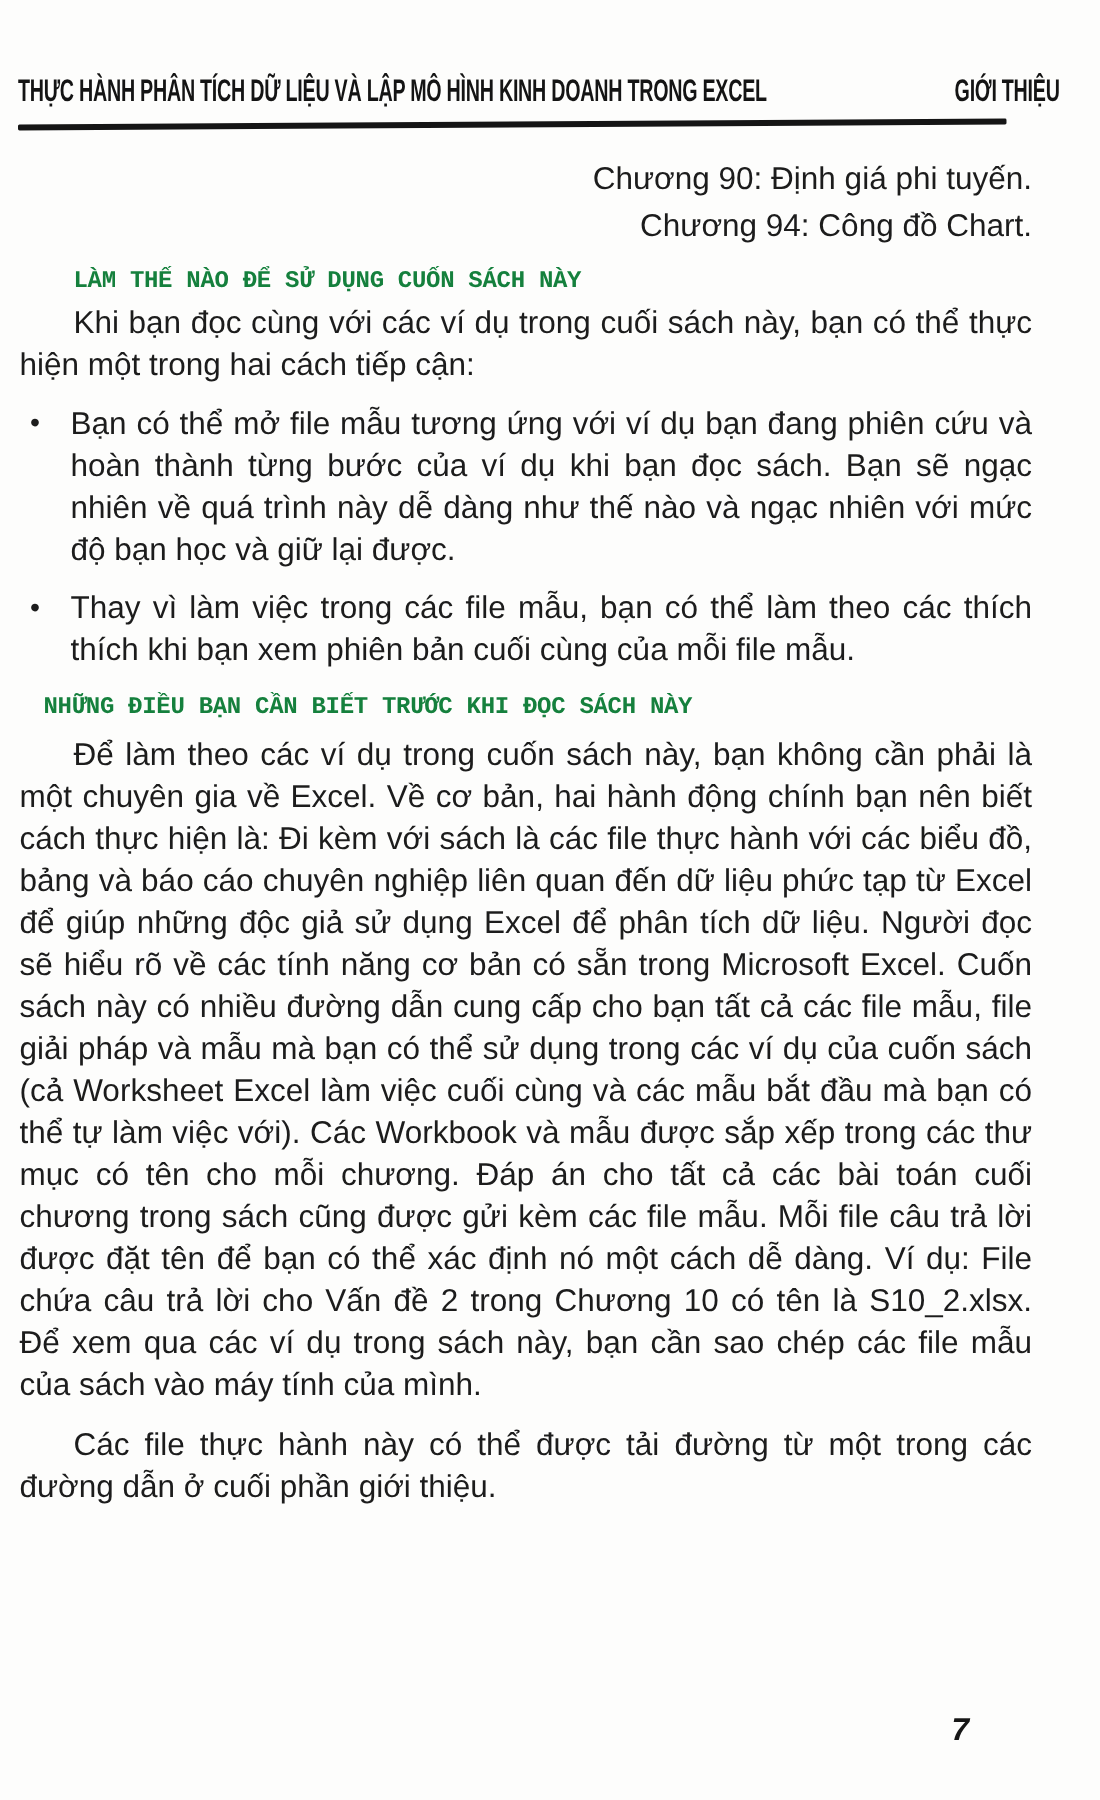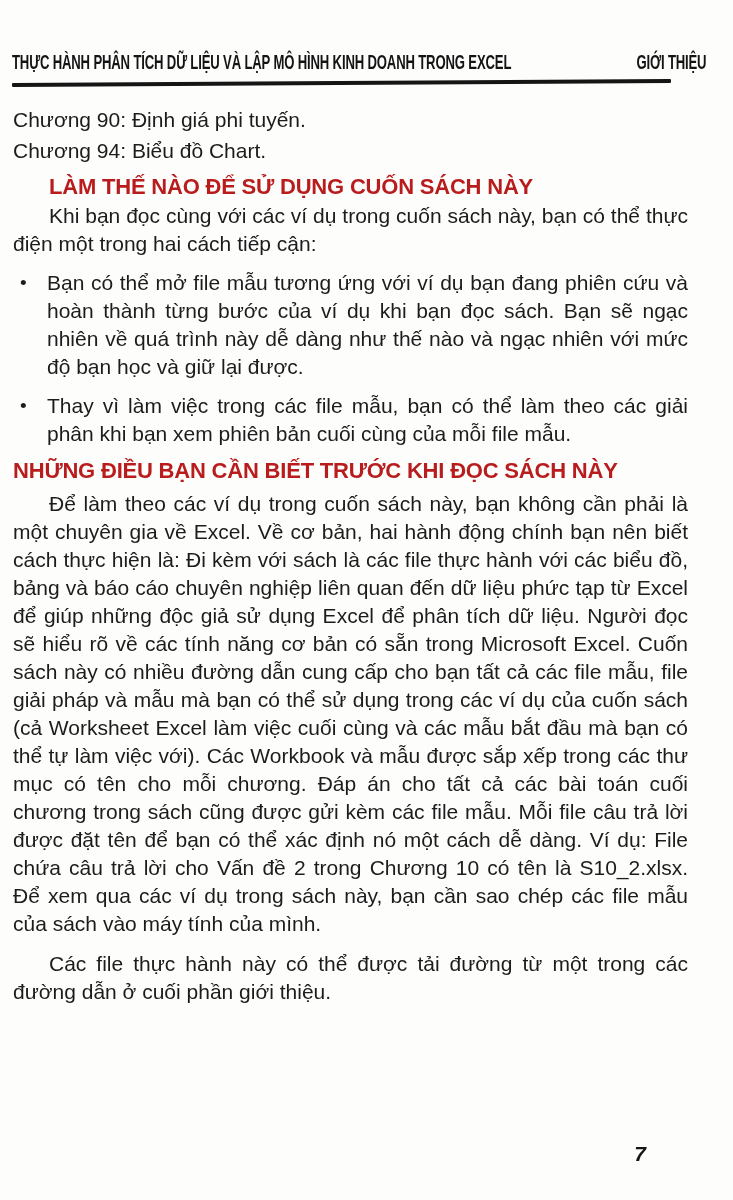--- a/index.html
+++ b/index.html
@@ -49,33 +49,34 @@
   
   .content {
     position: absolute;
     top: 104px;
     left: 13px;
     width: 675px;
     font-size: 21px;
     line-height: 28px;
     text-align: justify;
   }
-  .chapters { text-align: left; }
+  .chapters { text-align: right; }
   .chapter { line-height: 31px; white-space: nowrap; }
   h2 {
-    font-size: 22px;
+    font-size: 16px;
     font-weight: bold;
     margin: 0;
     line-height: 30px;
     text-align: left;
-    color: #b91c1c;
+    color: #15803d;
     letter-spacing: -0.2px;
+    font-family: Liberation Mono, monospace;
   }
   .h-indent { margin: 6px 0 0 36px; }
-  .h-flush  { margin: 6px 0 0 0; }
+  .h-flush  { margin: 6px 0 0 16px; }
   p.para { margin: 0; }
   .mt { margin-top: 10px; }
   .indent { text-indent: 36px; }
   .bullet {
     display: flex;
     margin-top: 11px;
     align-items: flex-start;
   }
   .dot {
     flex: 0 0 27px;
@@ -107,36 +108,36 @@
       <span class="h-left">THỰC HÀNH PHÂN TÍCH DỮ LIỆU VÀ LẬP MÔ HÌNH KINH DOANH TRONG EXCEL</span>
       <span class="h-right">GIỚI THIỆU</span>
     </div>
     <div class="header-rule"></div>
   </div>
 
   <div class="content">
 
     <div class="chapters">
       <div class="chapter">Chương 90: Định giá phi tuyến.</div>
-      <div class="chapter">Chương 94: Biểu đồ Chart.</div>
+      <div class="chapter">Chương 94: Công đồ Chart.</div>
     </div>
 
     <h2 class="h-indent">LÀM THẾ NÀO ĐỂ SỬ DỤNG CUỐN SÁCH NÀY</h2>
 
-    <p class="para indent mt">Khi bạn đọc cùng với các ví dụ trong cuốn sách này, bạn có thể thực điện một trong hai cách tiếp cận:</p>
+    <p class="para indent mt">Khi bạn đọc cùng với các ví dụ trong cuối sách này, bạn có thể thực hiện một trong hai cách tiếp cận:</p>
 
     <div class="bullet">
       <span class="dot">•</span>
       <span class="btext">Bạn có thể mở file mẫu tương ứng với ví dụ bạn đang phiên cứu và hoàn thành từng bước của ví dụ khi bạn đọc sách. Bạn sẽ ngạc nhiên về quá trình này dễ dàng như thế nào và ngạc nhiên với mức độ bạn học và giữ lại được.</span>
     </div>
 
 
     <div class="bullet">
       <span class="dot">•</span>
-      <span class="btext">Thay vì làm việc trong các file mẫu, bạn có thể làm theo các giải phân khi bạn xem phiên bản cuối cùng của mỗi file mẫu.</span>
+      <span class="btext">Thay vì làm việc trong các file mẫu, bạn có thể làm theo các thích thích khi bạn xem phiên bản cuối cùng của mỗi file mẫu.</span>
     </div>
 
     <h2 class="h-flush" style="margin-top:8px;">NHỮNG ĐIỀU BẠN CẦN BIẾT TRƯỚC KHI ĐỌC SÁCH NÀY</h2>
 
     <p class="para indent" style="margin-top:4px;">Để làm theo các ví dụ trong cuốn sách này, bạn không cần phải là một chuyên gia về Excel. Về cơ bản, hai hành động chính bạn nên biết cách thực hiện là:  Đi kèm với sách là các file thực hành với các biểu đồ, bảng và báo cáo chuyên nghiệp liên quan đến dữ liệu phức tạp từ Excel để giúp những độc giả sử dụng Excel để phân tích dữ liệu. Người đọc sẽ hiểu rõ về các tính năng cơ bản có sẵn trong Microsoft Excel. Cuốn sách này có nhiều đường dẫn cung cấp cho bạn tất cả các file mẫu, file giải pháp và mẫu mà bạn có thể sử dụng trong các ví dụ của cuốn sách (cả Worksheet Excel làm việc cuối cùng và các mẫu bắt đầu mà bạn có thể tự làm việc với). Các Workbook và mẫu được sắp xếp trong các thư mục có tên cho mỗi chương. Đáp án cho tất cả các bài toán cuối chương trong sách cũng được gửi kèm các file mẫu. Mỗi file câu trả lời được đặt tên để bạn có thể xác định nó một cách dễ dàng.  Ví dụ: File chứa câu trả lời cho Vấn đề 2 trong Chương 10 có tên là S10_2.xlsx. Để xem qua các ví dụ trong sách này, bạn cần sao chép các file mẫu của sách vào máy tính của mình.</p>
 
     <p class="para indent" style="margin-top:12px;">Các file thực hành này có thể được tải đường từ một trong các đường dẫn ở cuối phần giới thiệu.</p>
 
   </div>
 

